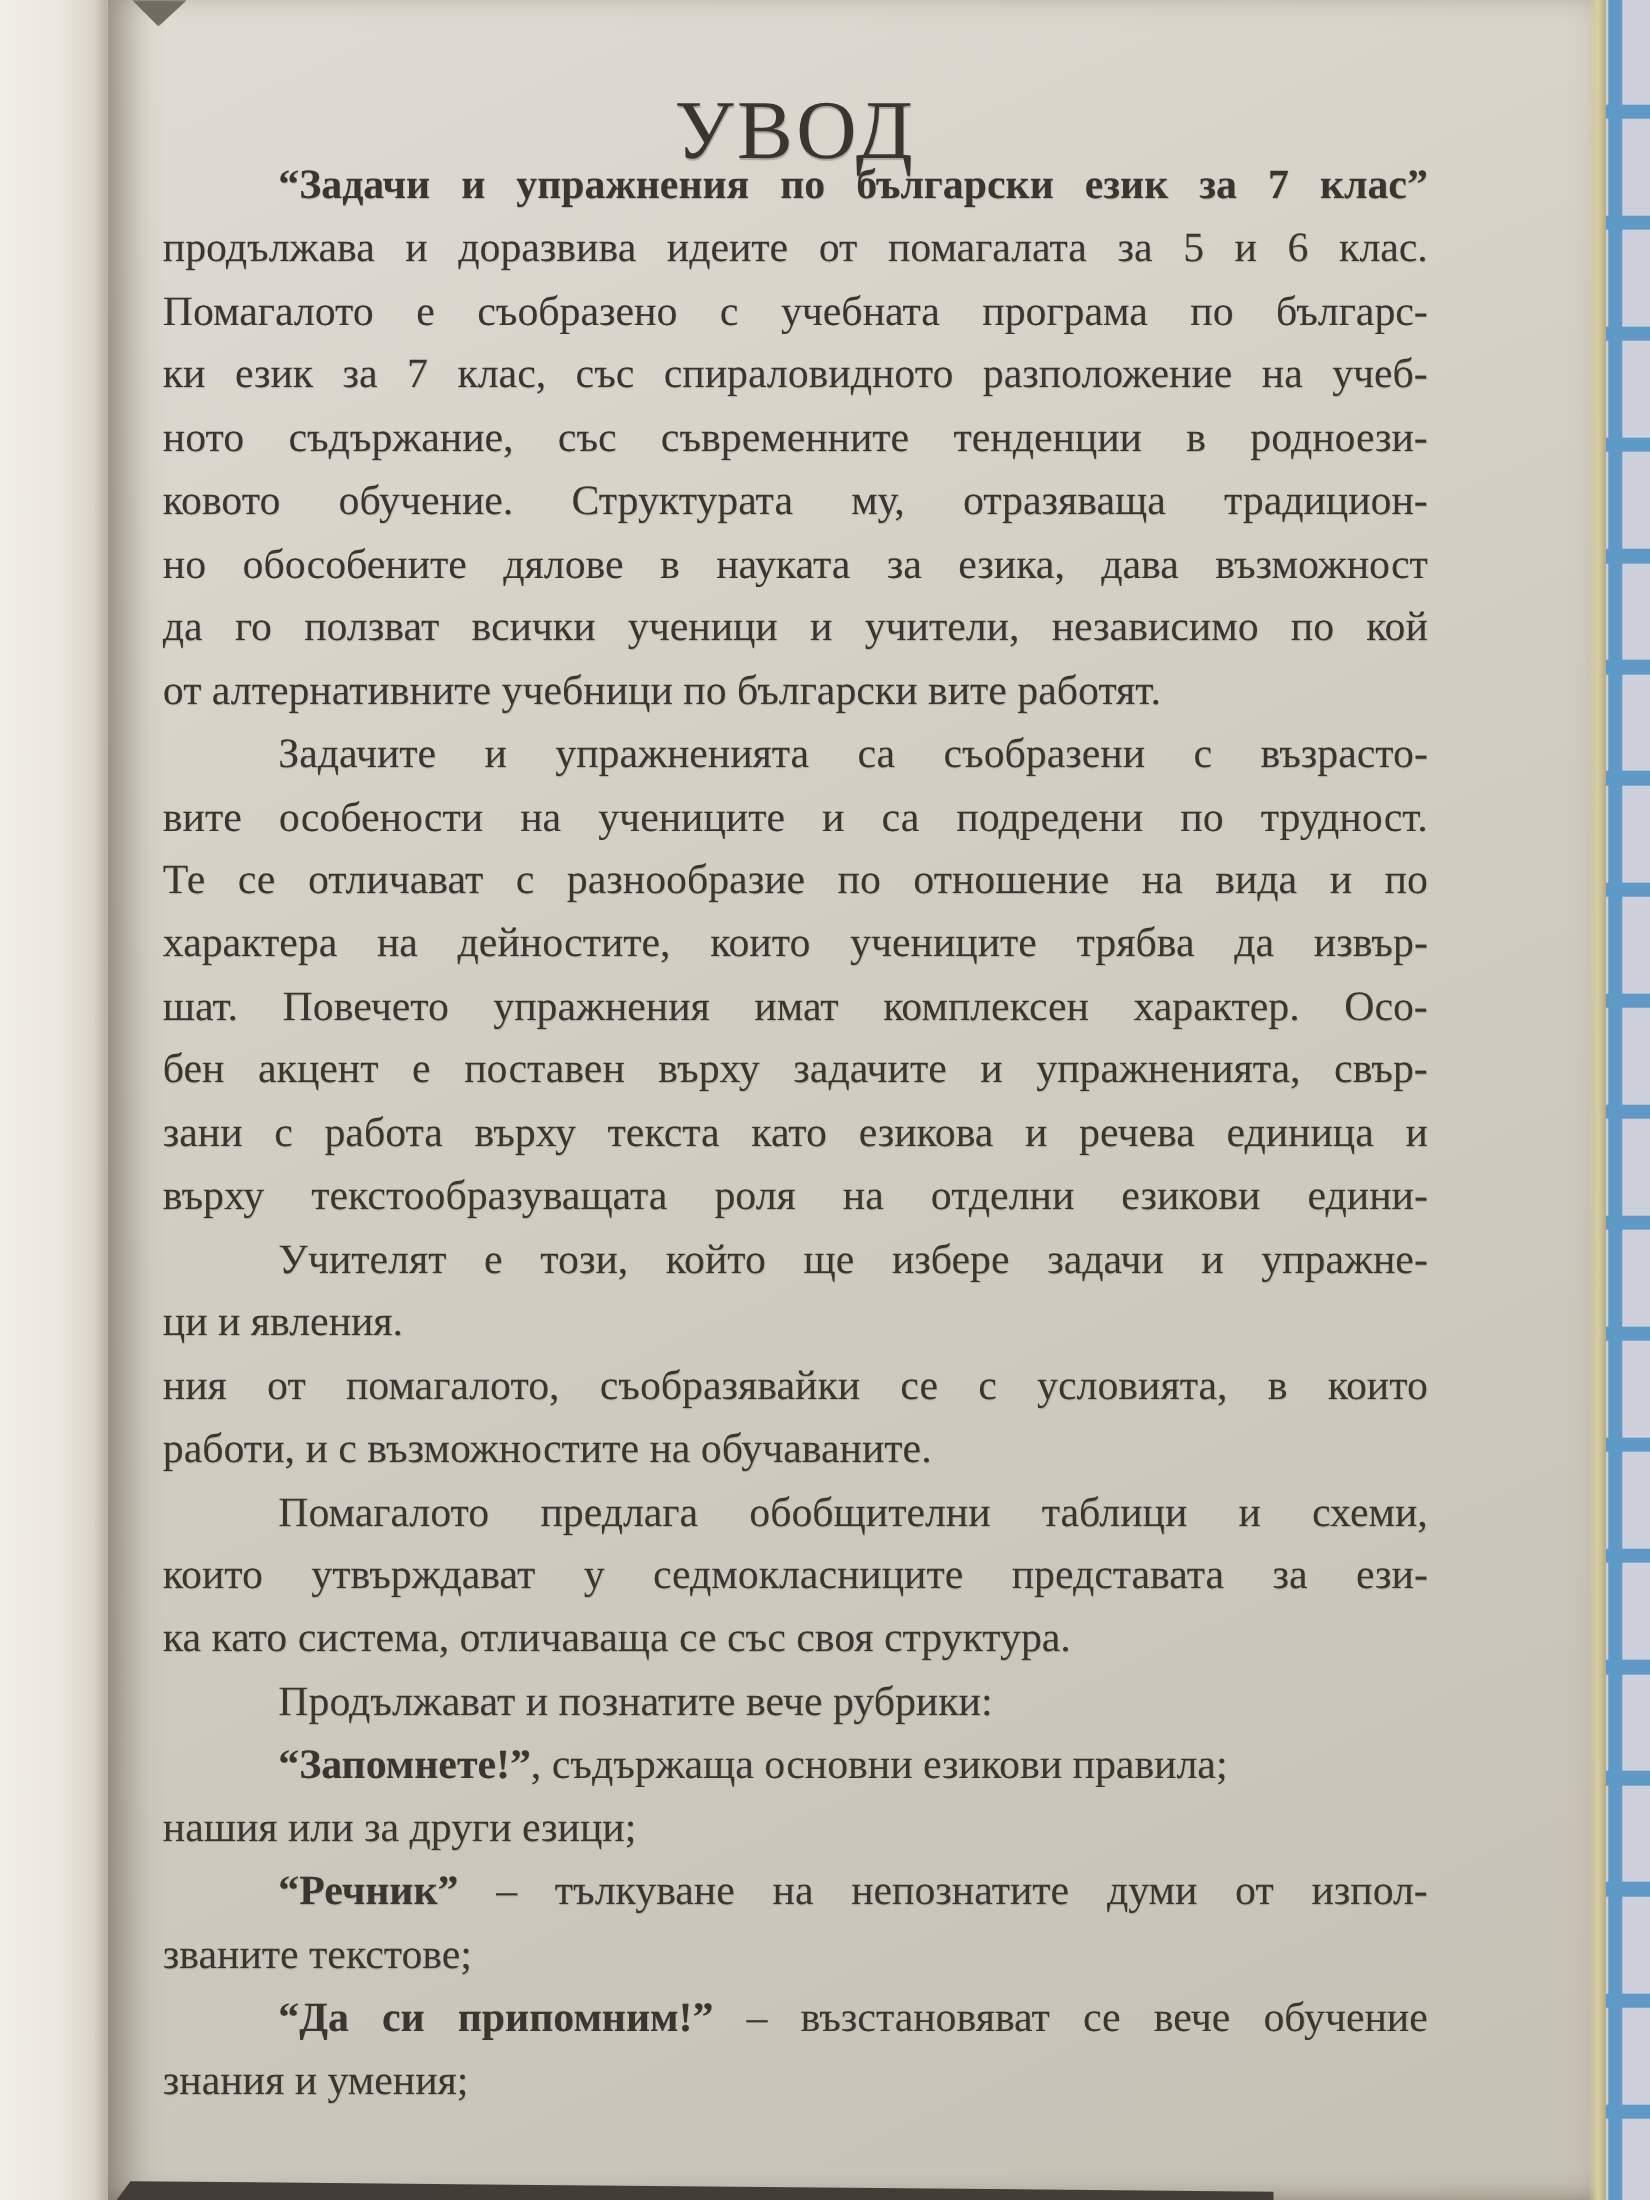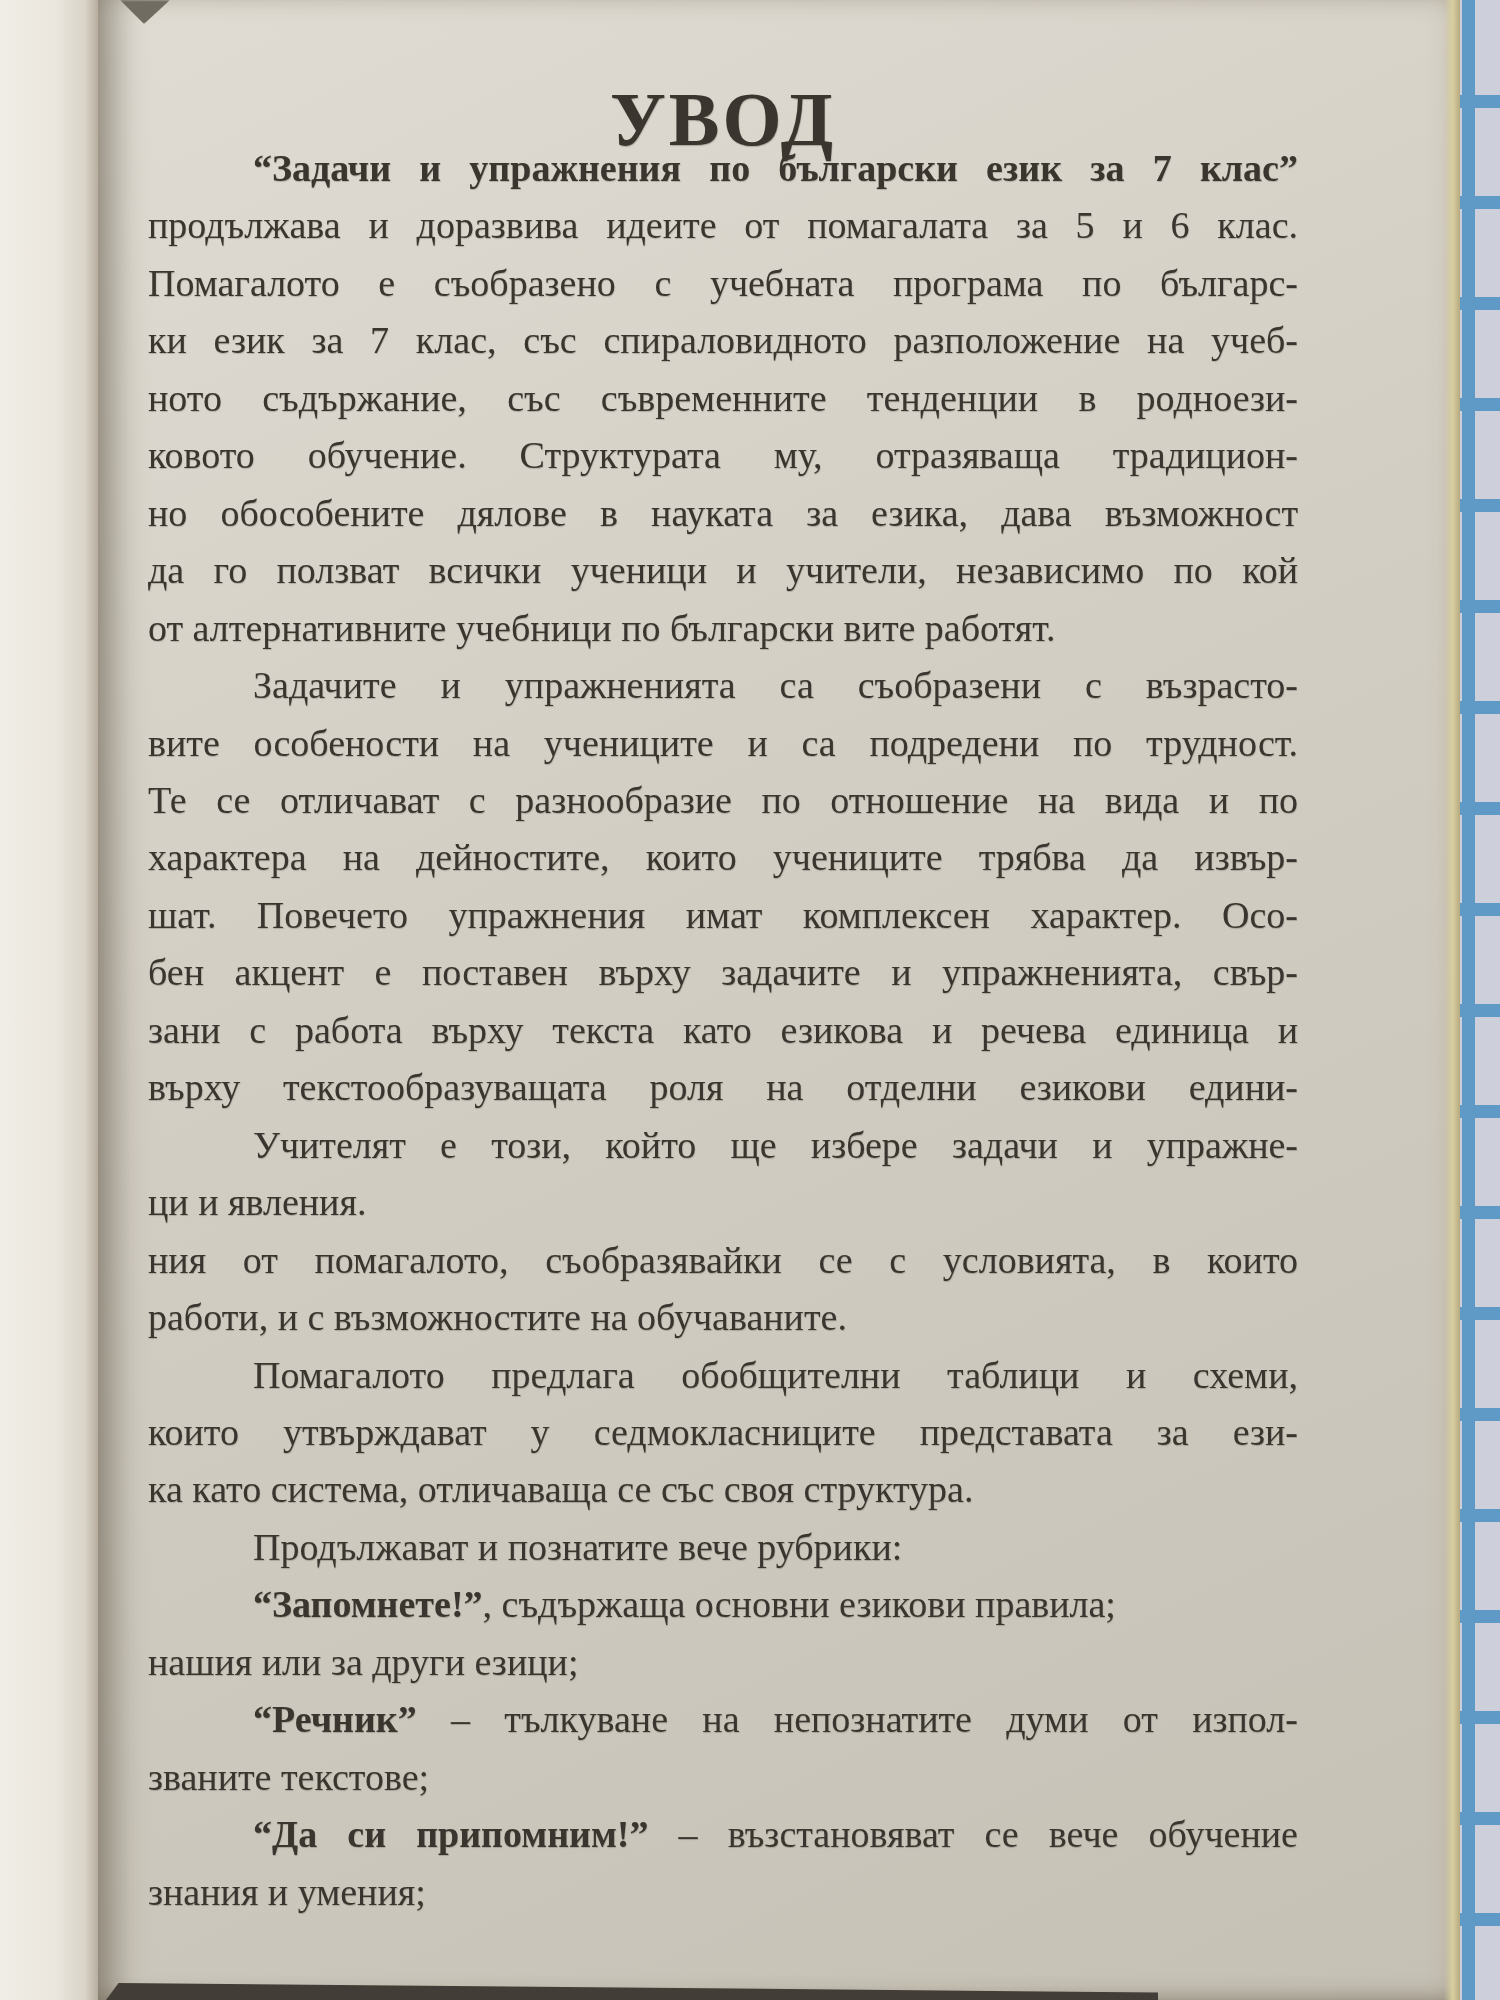--- a/index.html
+++ b/index.html
@@ -37,21 +37,21 @@
     background:#716c62; clip-path:polygon(0 0, 100% 0, 48% 100%);
     filter:blur(1px);
   }
   .bottom-shadow{
     position:absolute; left:8px; bottom:0; width:1052px; height:18px;
     background:var(--bottom_shadow);
     clip-path:polygon(0 100%, 1.2% 5%, 100% 58%, 100% 100%);
   }
   .page-title{
     position:absolute; top:25px; left:50px; width:1150px;
-    text-align:center; font-size:76px; font-weight:bold; letter-spacing:3px;
+    text-align:center; font-size:76px; font-weight:normal; letter-spacing:3px;
     color:var(--ink); text-shadow:0.6px 1px 1px rgba(58,54,47,0.3);
   }
   .text-column{
     position:absolute; top:140px; left:50px; width:1150px;
     font-size:38px; line-height:57.45px; color:var(--ink);
   }
   .line{
     text-align:justify; text-align-last:justify;
     text-shadow:0.5px 0.8px 0.8px rgba(58,54,47,0.25);
   }

